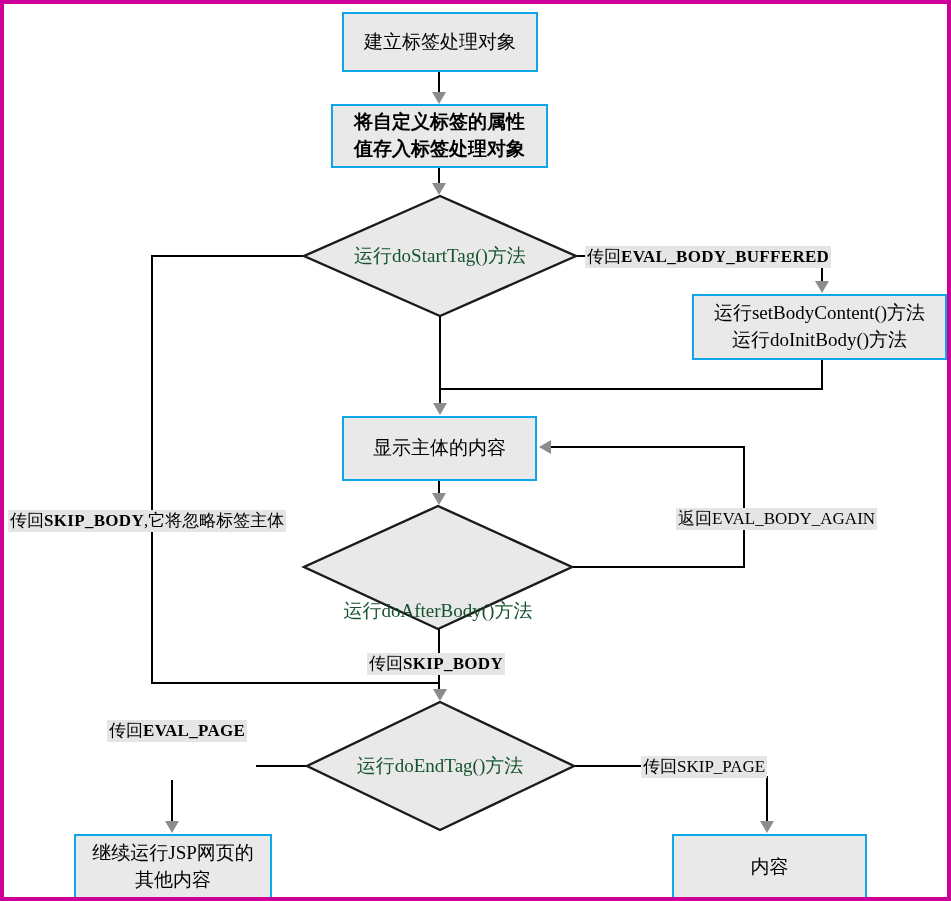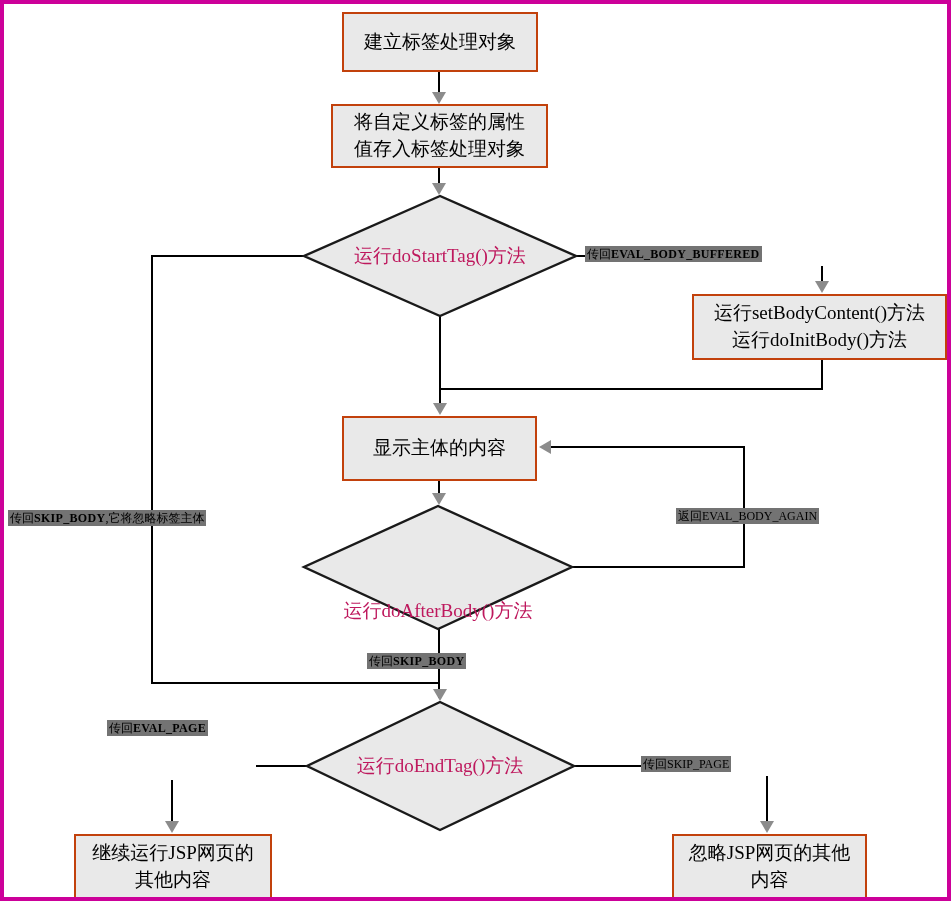--- a/index.html
+++ b/index.html
@@ -10,57 +10,57 @@
     border: 4px solid #cc0099;
     background: #ffffff;
     font-family: "Liberation Serif", "DejaVu Serif", serif;
     overflow: hidden;
   }
   #wires { position: absolute; left: 0; top: 0; z-index: 1; }
   .node {
     position: absolute;
     box-sizing: border-box;
     background: #e9e9e9;
-    border: 2px solid #c2410c;
+    border: 2px solid #0ea5e9;
     display: flex;
     flex-direction: column;
     align-items: center;
     justify-content: center;
     text-align: center;
     font-size: 19px;
     color: #000;
     line-height: 1.42;
     z-index: 3;
   }
   .diamond-text {
     position: absolute;
     display: flex;
     align-items: center;
     justify-content: center;
     text-align: center;
     font-size: 19px;
-    color: #be185d;
+    color: #14532d;
     z-index: 2;
     white-space: nowrap;
   }
   .edge-label {
     position: absolute;
-    background: #737373;
-    font-size: 12px;
+    background: #e5e5e5;
+    font-size: 17px;
     color: #000;
     white-space: nowrap;
     z-index: 2;
     line-height: 1.2;
     padding: 1px 2px;
   }
   .edge-label .kw-bold { font-weight: bold; letter-spacing: 0.3px; }
   .edge-label .kw { font-weight: normal; }
   
   #node-create        { left: 338px; top: 8px;   width: 196px; height: 60px; }
-  #node-store-attrs   { left: 327px; top: 100px; width: 217px; height: 64px; }
+  #node-store-attrs   { left: 327px; top: 100px; width: 217px; height: 64px; font-weight: bold; }
   #node-set-body      { left: 688px; top: 290px; width: 255px; height: 66px; }
   #node-display-body  { left: 338px; top: 412px; width: 195px; height: 65px; }
   #node-continue-jsp  { left: 70px;  top: 830px; width: 198px; height: 66px; }
   #node-ignore-jsp    { left: 668px; top: 830px; width: 195px; height: 66px; }
   #dtext-do-start-tag  { left: 306px; top: 238px; width: 260px; height: 28px; }
   #dtext-do-after-body { left: 304px; top: 549px; width: 260px; height: 28px; margin-top: 44px; }
   #dtext-do-end-tag    { left: 306px; top: 748px; width: 260px; height: 28px; }
   
   #lbl-buffered       { left: 581px; top: 242px; }
   #lbl-include        { left: 336px; top: 352px; }
@@ -143,21 +143,20 @@
   <div class="node" id="node-display-body">
     <div>显示主体的内容</div>
   </div>
 
   <div class="node" id="node-continue-jsp">
     <div>继续运行JSP网页的</div>
     <div>其他内容</div>
   </div>
 
   <div class="node" id="node-ignore-jsp">
-    <div>忽略JSP网页的其他</div>
     <div>内容</div>
   </div>
 
   <div class="diamond-text" id="dtext-do-start-tag">运行doStartTag()方法</div>
   <div class="diamond-text" id="dtext-do-after-body">运行doAfterBody()方法</div>
   <div class="diamond-text" id="dtext-do-end-tag">运行doEndTag()方法</div>
 
   <div class="edge-label" id="lbl-buffered">
     <span class="kw">传回</span><span class="kw-bold">EVAL_BODY_BUFFERED</span><span class="kw"></span>
   </div>

